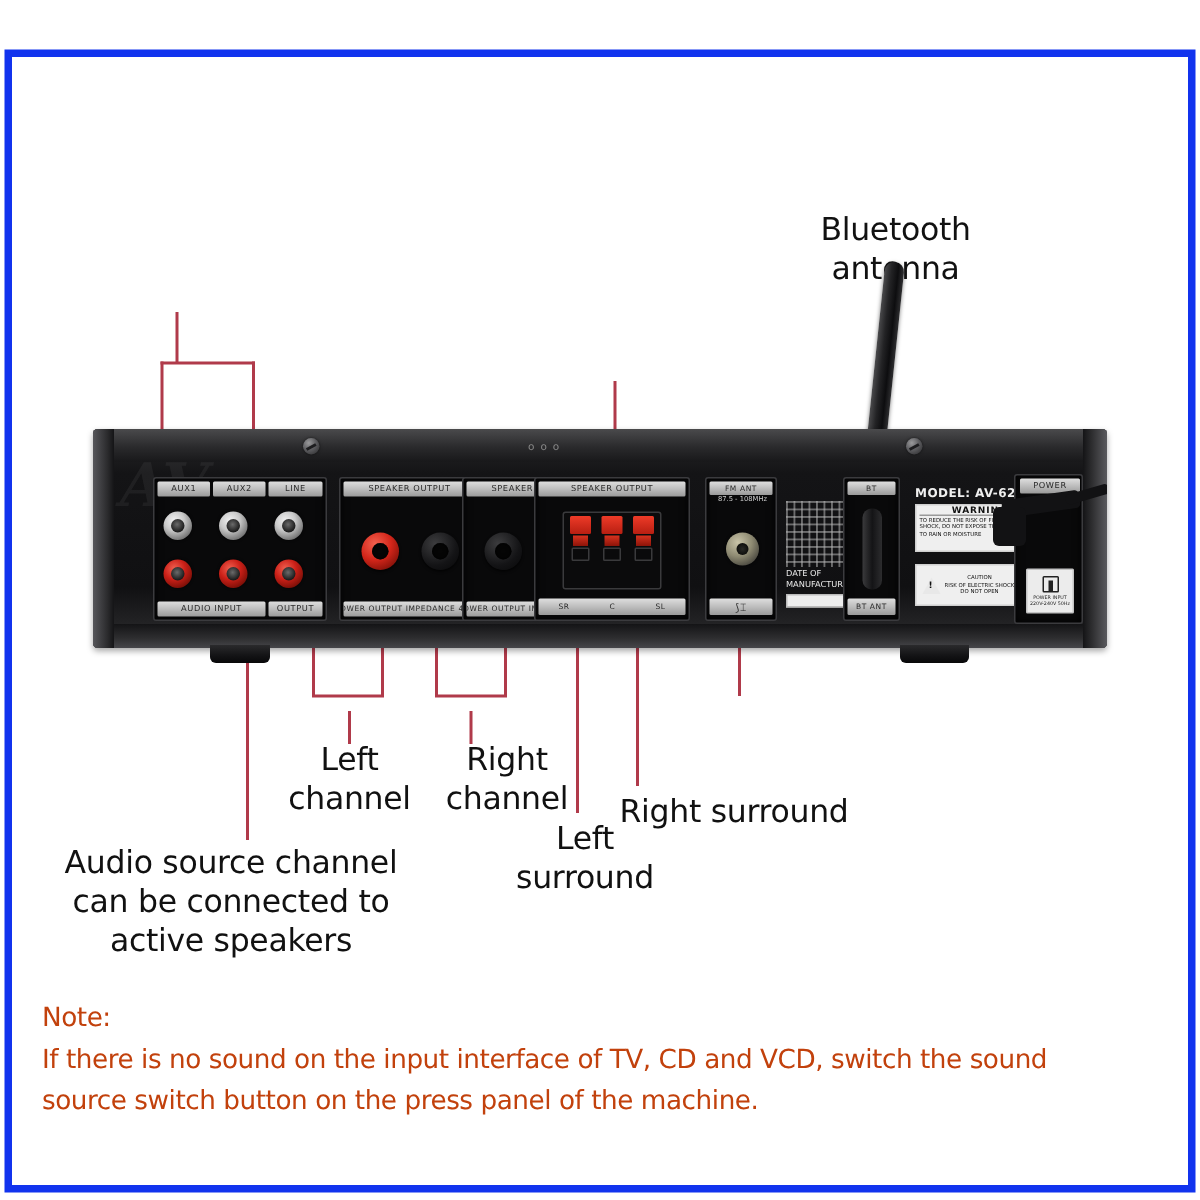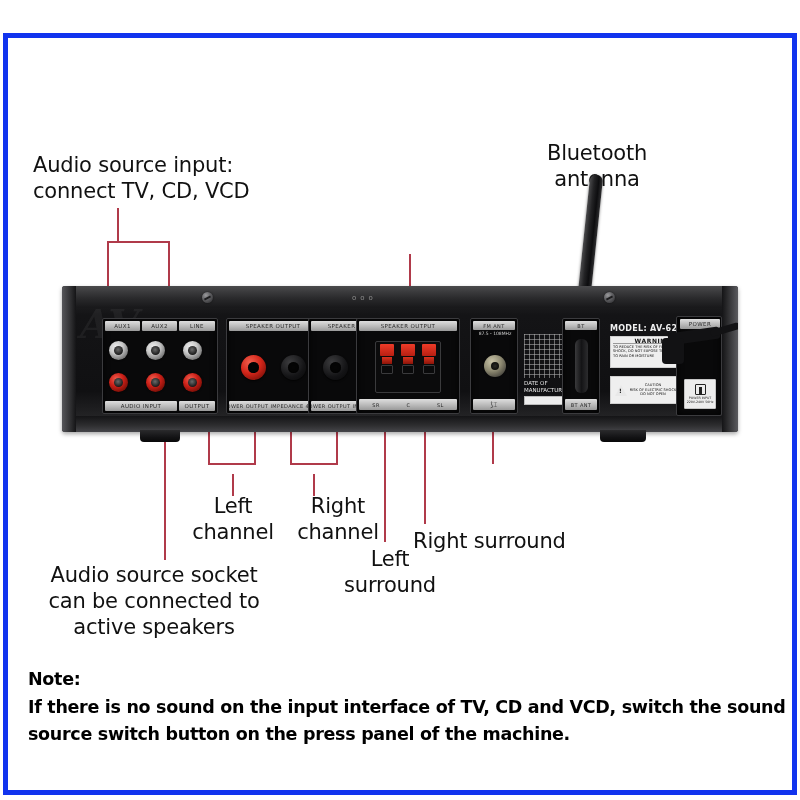--- a/index.html
+++ b/index.html
@@ -261,56 +261,53 @@
   
   .cord {
     position:absolute;
     background:#121214;
     border-radius:3px;
   }
 
   
   .note {
     position:absolute;
-    color:#000000;
+    color:#c2410c;
     font-family:"DejaVu Sans", sans-serif;
     font-size:17.5px;
     line-height:27px;
     letter-spacing:-0.3px;
-    font-weight:bold;
   }
 </style>
 </head>
 <body>
 
 <div id="page">
 
   <div class="frame"></div>
 
 
-  <div class="label" style="left:33px; top:152px;">Audio source input:
-connect TV, CD, VCD</div>
 
 
   <div class="label ctr" style="left:522px; top:140px; width:150px;">Bluetooth
 antenna</div>
 
   <div class="label ctr" style="left:178px; top:493px; width:110px;">Left
 channel</div>
 
   <div class="label ctr" style="left:283px; top:493px; width:110px;">Right
 channel</div>
 
   <div class="label ctr" style="left:340px; top:546px; width:100px;">Left
 surround</div>
 
   <div class="label" style="left:413px; top:528px;">Right surround</div>
 
 
-  <div class="label ctr" style="left:20px; top:562px; width:268px;">Audio source socket
+  <div class="label ctr" style="left:20px; top:562px; width:268px;">Audio source channel
 can be connected to
 active speakers</div>
 
   <div class="ln v" style="left:117px; top:208px; height:34px;"></div>
   <div class="ln h" style="left:107px; top:241px; width:63px;"></div>
   <div class="ln v" style="left:107px; top:241px; height:100px;"></div>
   <div class="ln v" style="left:168px; top:241px; height:100px;"></div>
 
   <div class="ln v" style="left:409px; top:254px; height:84px;"></div>
 

